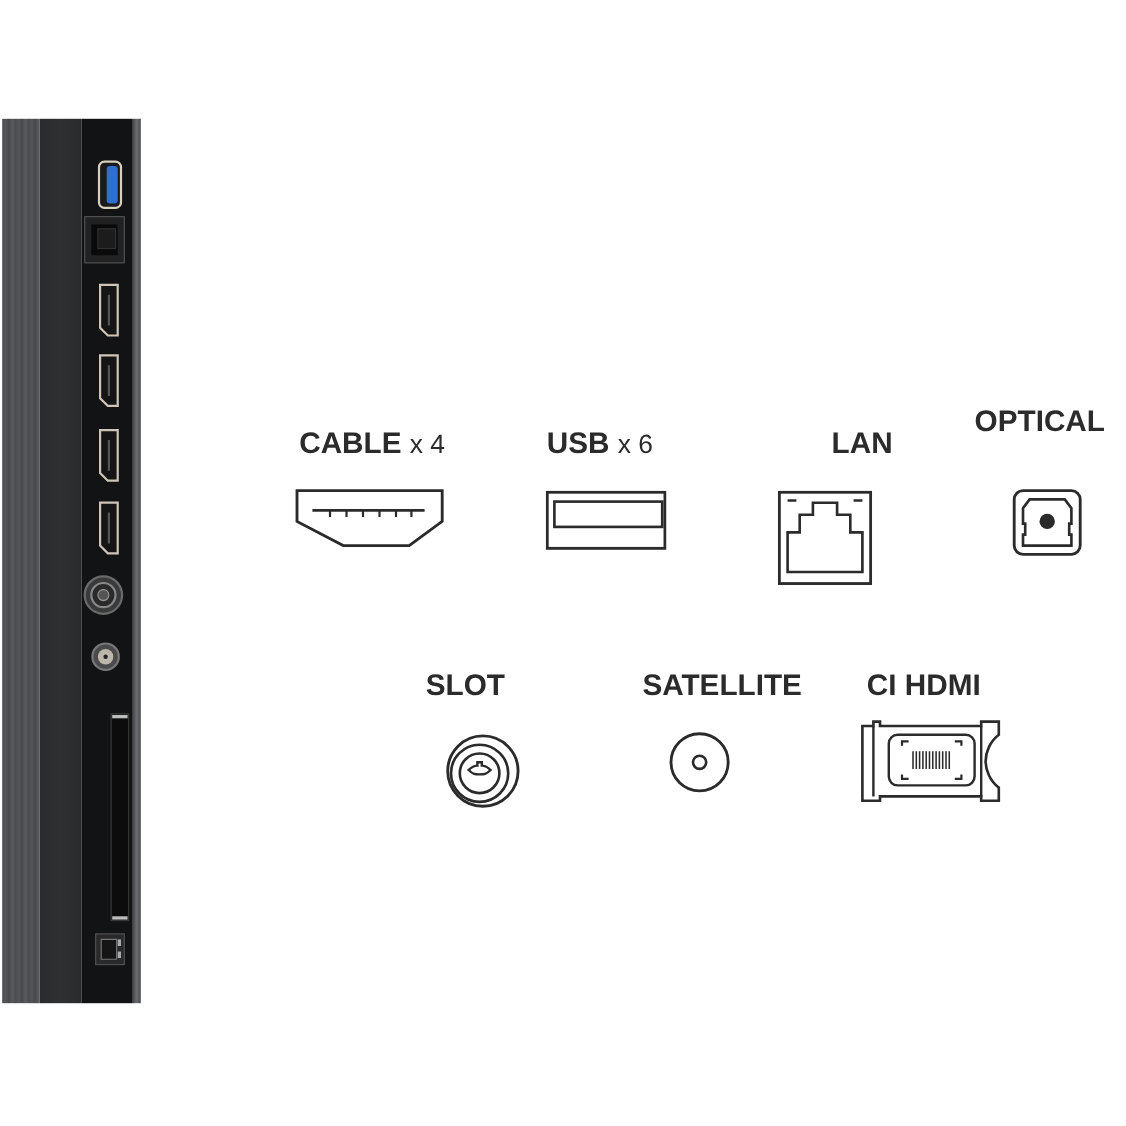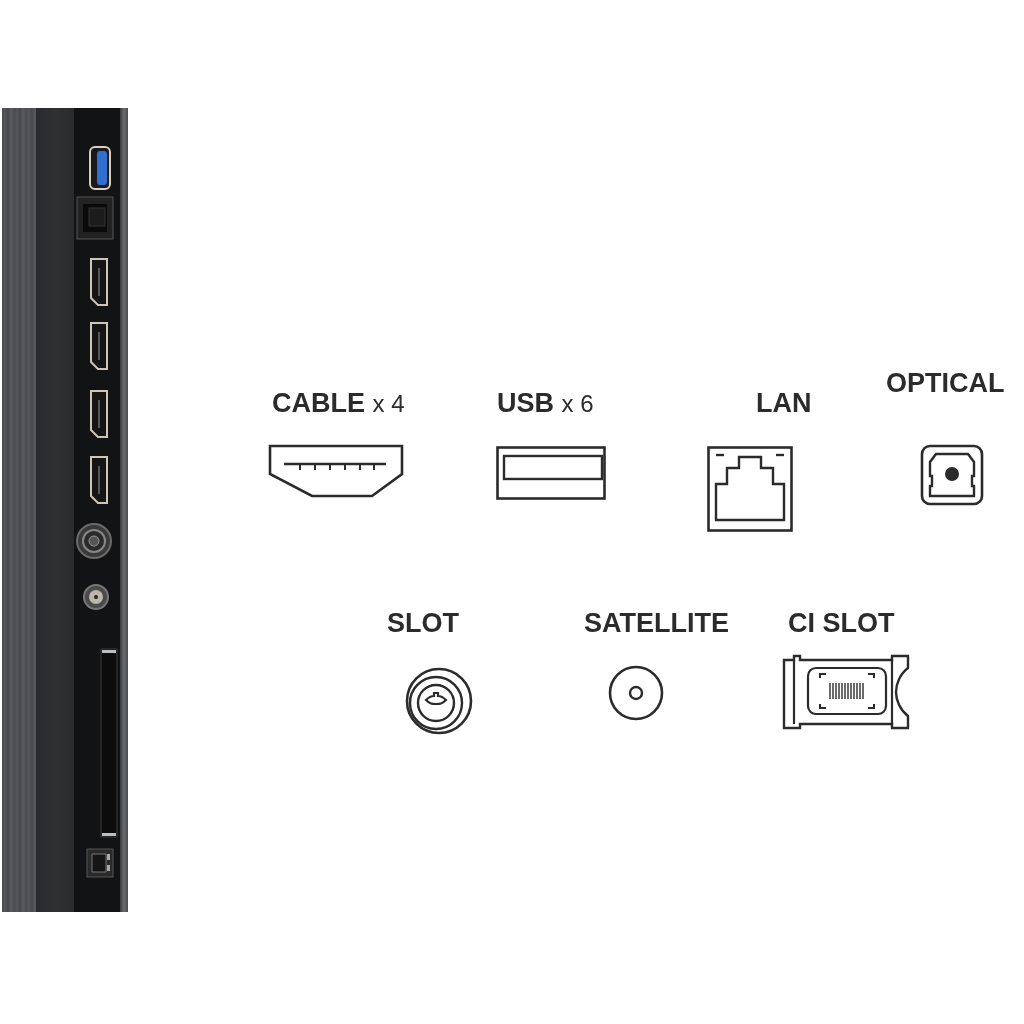--- a/index.html
+++ b/index.html
@@ -122,21 +122,21 @@
   <circle cx="32" cy="30" r="7" fill="#2b2b2b"></circle>
 </svg>
 
 <div class="label" style="left:387px;top:608px">
   <span>SLOT</span>
 </div>
 <div class="label" style="left:584px;top:608px">
   <span>SATELLITE</span>
 </div>
 <div class="label" style="left:788px;top:608px">
-  <span>CI SLOT</span>
+  <span>CI HDMI</span>
 </div>
 
 <svg class="icon" style="left:404px;top:666px" width="70" height="70" viewBox="0 0 70 70">
   <circle cx="35" cy="35" r="32" fill="none" stroke="#2b2b2b" stroke-width="2.6"></circle>
   <circle cx="32" cy="37" r="26" fill="none" stroke="#2b2b2b" stroke-width="2.4"></circle>
   <circle cx="32" cy="37" r="18" fill="none" stroke="#2b2b2b" stroke-width="2.4"></circle>
   <path d="M22 34 C26 30, 28 30, 30 30 L30 27 H34 L34 30 C36 30, 38 30, 42 34 C38 38, 36 38, 32 38 C28 38, 26 38, 22 34 Z" fill="none" stroke="#2b2b2b" stroke-width="2.2"></path>
 </svg>
 <svg class="icon" style="left:607px;top:664px" width="58" height="58" viewBox="0 0 58 58">
   <circle cx="29" cy="29" r="26" fill="none" stroke="#2b2b2b" stroke-width="2.6"></circle>

